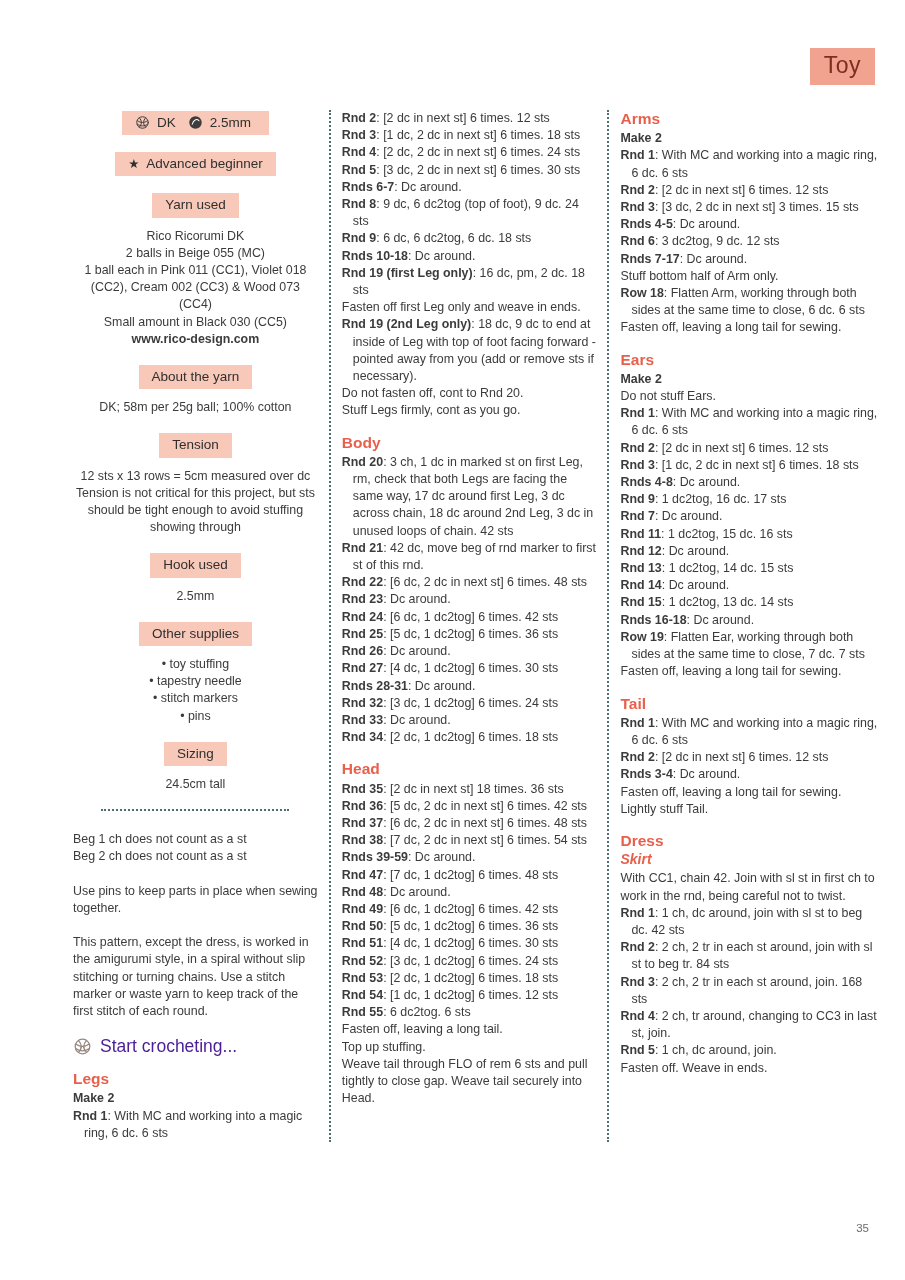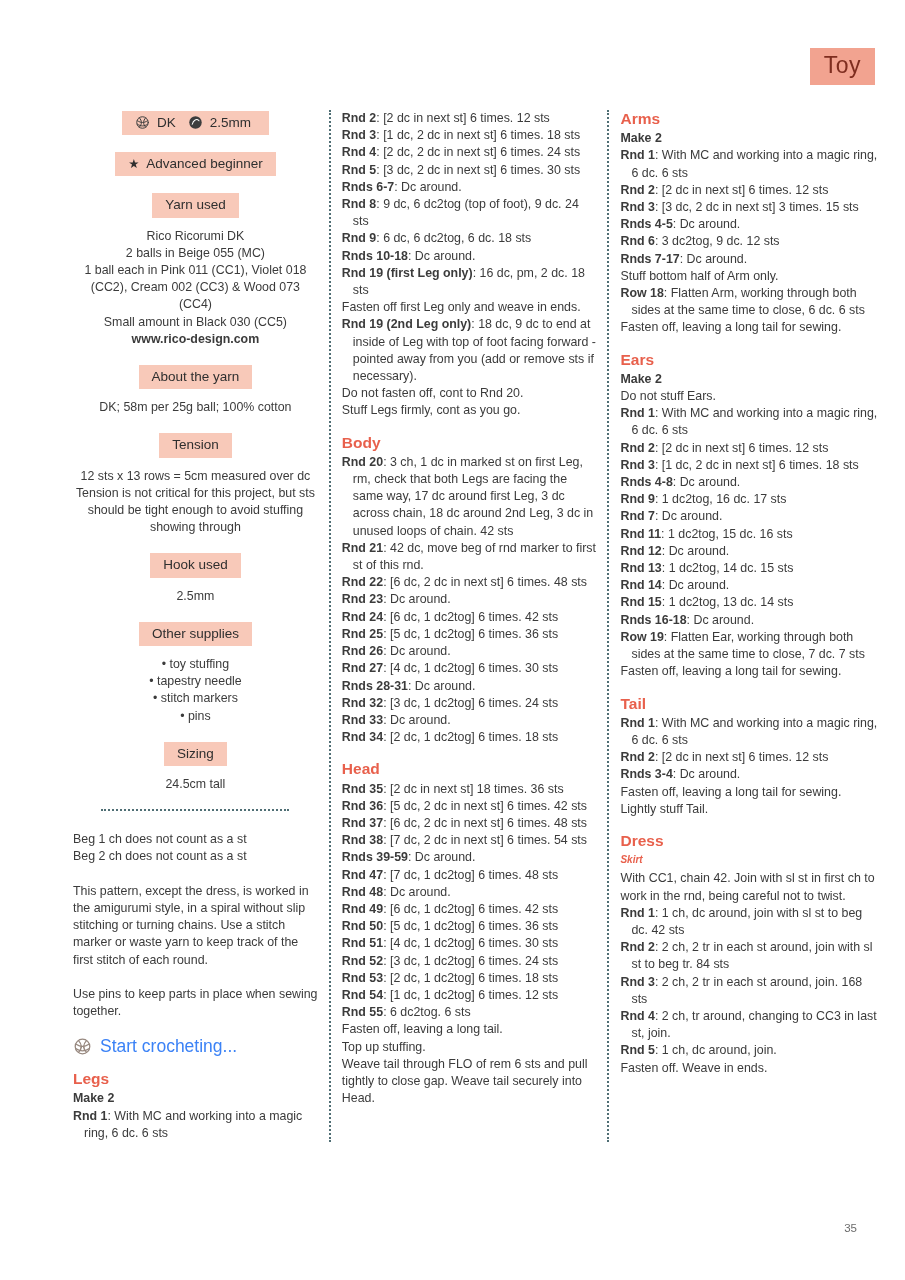--- a/index.html
+++ b/index.html
@@ -34,32 +34,32 @@
   .spec-badge .badge-text{margin-right:5px;}
 
   .center-block{text-align:center;margin:10px 0 8px;}
   .center-line.bold{font-weight:700;}
   .bullet-line::before{content:"• ";}
 
   .dotted-rule{width:188px;border-top:2.6px dotted var(--divider);margin:16px auto 20px;}
 
   .para{margin:0 0 17px;}
 
-  .start-heading{display:flex;align-items:center;gap:8px;font-size:17.5px;color:#3b82f6;margin:6px 0 14px;}
+  .start-heading{display:flex;align-items:center;gap:8px;font-size:17.5px;color:#4c1d95;margin:6px 0 14px;}
   .start-icon{display:inline-flex;align-items:center;}
 
   .section-heading{color:var(--accent);font-weight:700;font-size:15.5px;margin:14px 0 3px;}
   .col .section-heading:first-child{margin-top:0;}
-  .sub-heading{color:var(--accent);font-weight:700;font-style:italic;font-size:10px;margin:-1px 0 2px;}
+  .sub-heading{color:var(--accent);font-weight:700;font-style:italic;font-size:14px;margin:-1px 0 2px;}
 
   .pattern-line.hang{padding-left:11px;text-indent:-11px;}
   .pattern-line .b{font-weight:700;}
   .pattern-line .i{}
 
-  .page-number{position:absolute;top:1222px;right:48px;font-size:11.5px;color:#6b6b6b;}
+  .page-number{position:absolute;top:1222px;right:36px;font-size:11.5px;color:#6b6b6b;}
 </style>
 </head>
 <body>
 
 <div class="page">
   <div class="toy-tag">Toy</div>
   <div class="columns">
     <div class="col left-col">
         <div class="badge spec-badge">
           <span class="badge-icon">
@@ -127,24 +127,24 @@
         </div>
         <div class="center-block">
           <div class="center-line">24.5cm tall</div>
         </div>
         <div class="dotted-rule"></div>
         <div class="para">
           <div class="para-line">Beg 1 ch does not count as a st</div>
           <div class="para-line">Beg 2 ch does not count as a st</div>
         </div>
         <div class="para">
+          <div class="para-line">Use pins to keep parts in place when sewing together.</div>
+        </div>
+        <div class="para">
           <div class="para-line">This pattern, except the dress, is worked in the amigurumi style, in a spiral without slip stitching or turning chains. Use a stitch marker or waste yarn to keep track of the first stitch of each round.</div>
-        </div>
-        <div class="para">
-          <div class="para-line">Use pins to keep parts in place when sewing together.</div>
         </div>
         <div class="start-heading">
           <span class="start-icon">
             <svg width="19" height="19" viewBox="0 0 24 24" fill="none" stroke="#97887f" stroke-width="1.6" stroke-linecap="round">
               <circle cx="12" cy="12" r="9.2"></circle>
               <path d="M4 9.2 C9.5 13,14.5 13,20 9.2"></path>
               <path d="M4 14.8 C9.5 18.4,14.5 18.4,20 14.8"></path>
               <path d="M7 4.6 C11.5 9.4,11.5 14.6,7 19.4"></path>
               <path d="M17 4.6 C12.5 9.4,12.5 14.6,17 19.4"></path>
             </svg>

